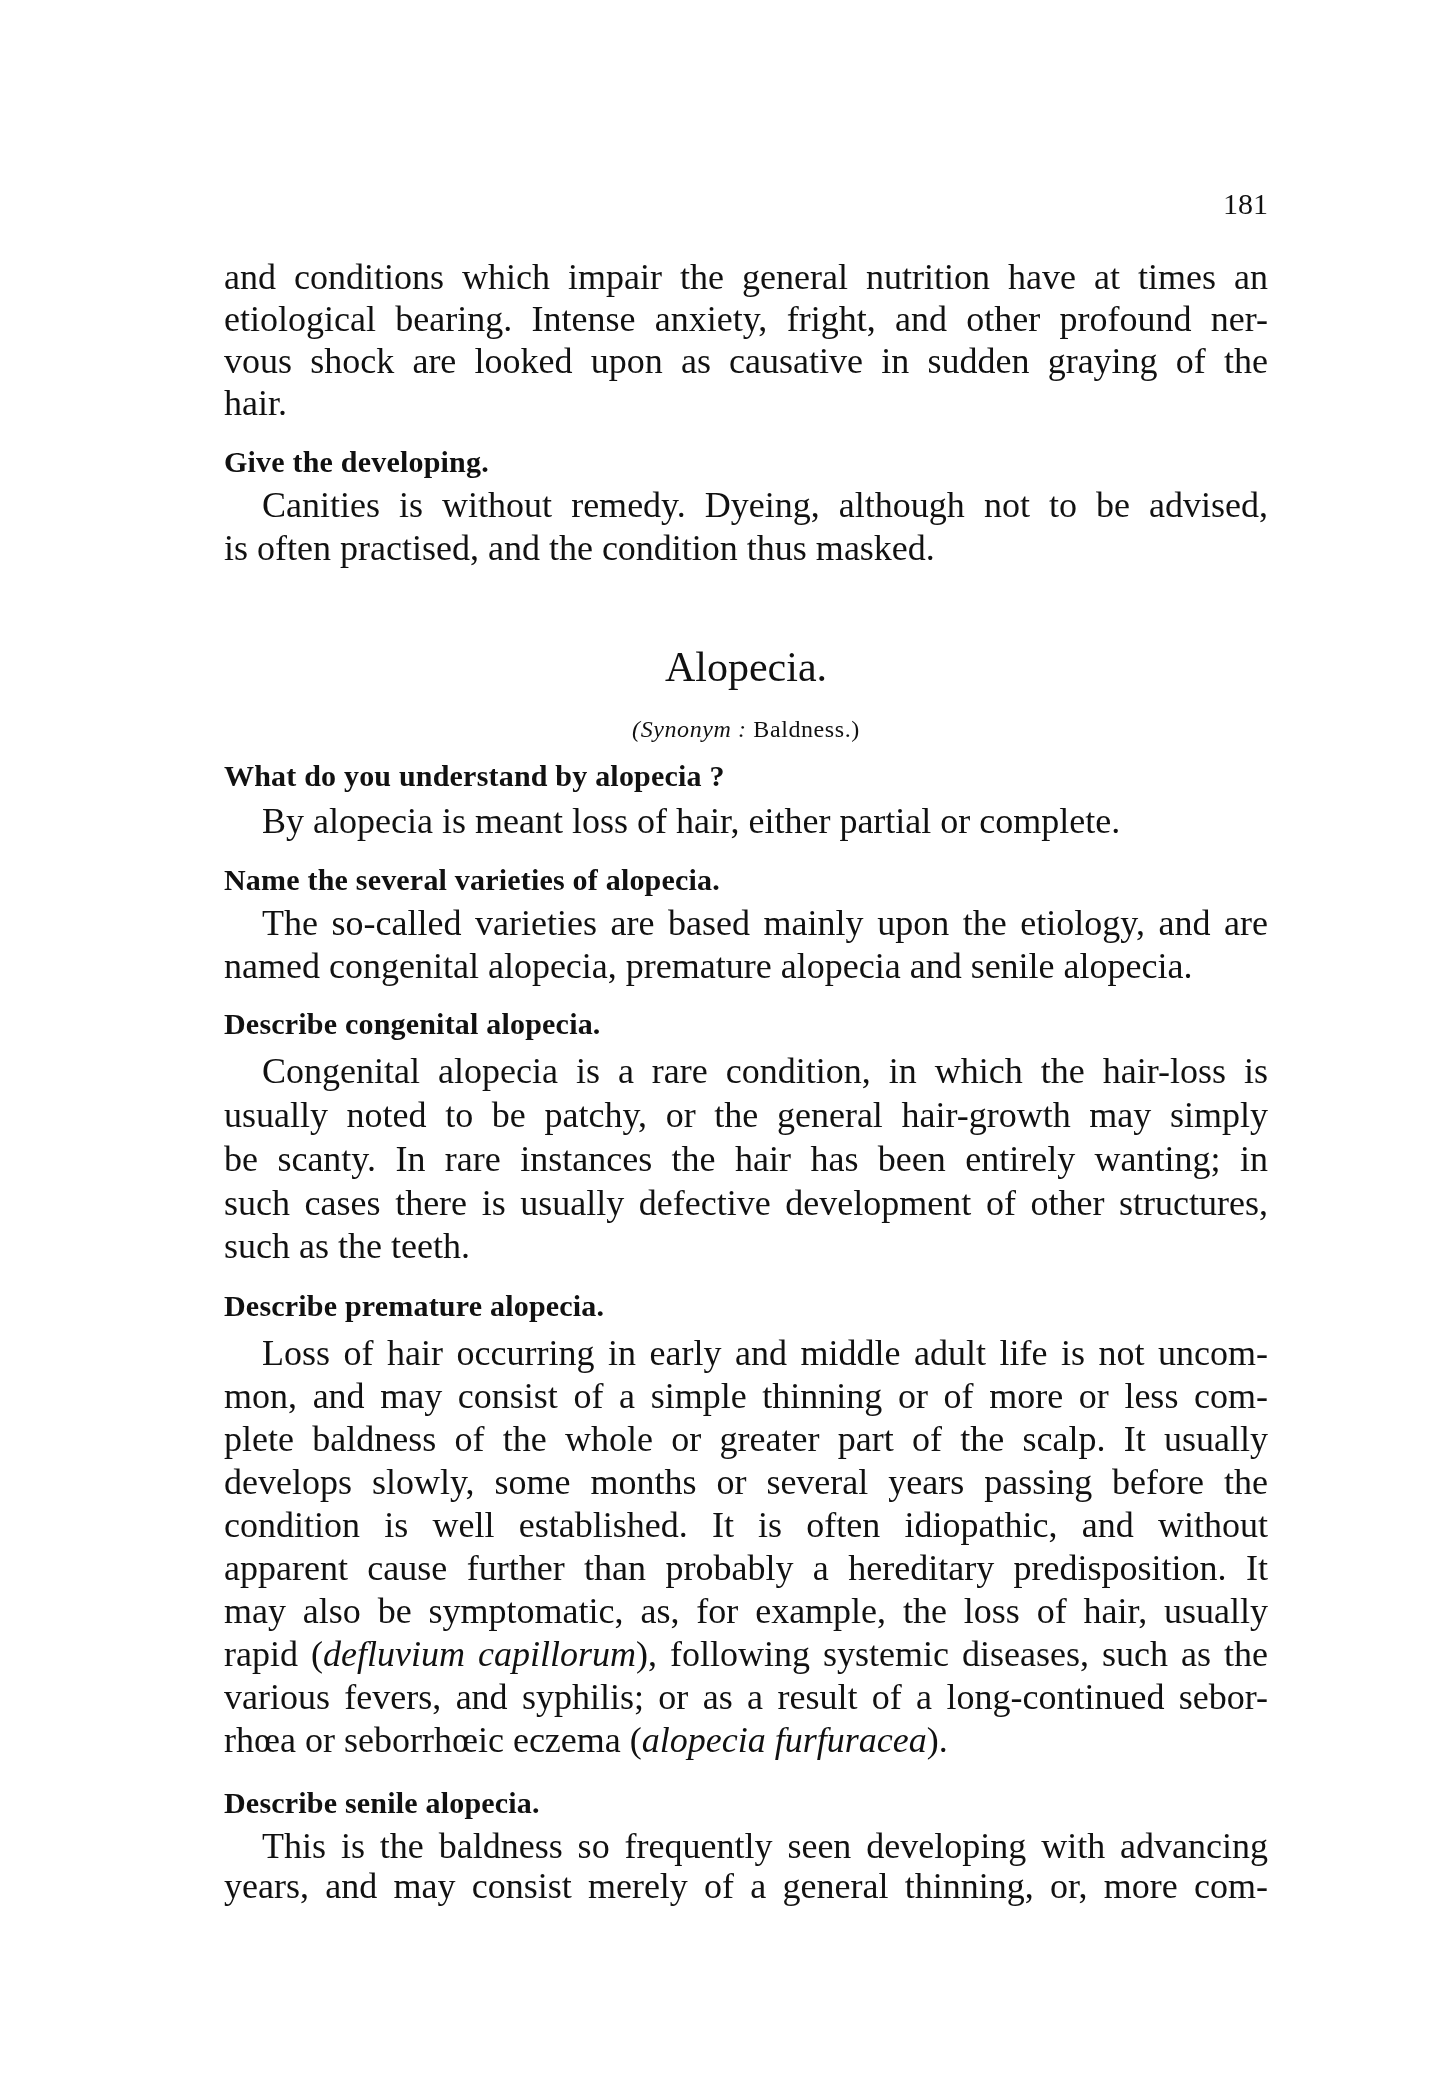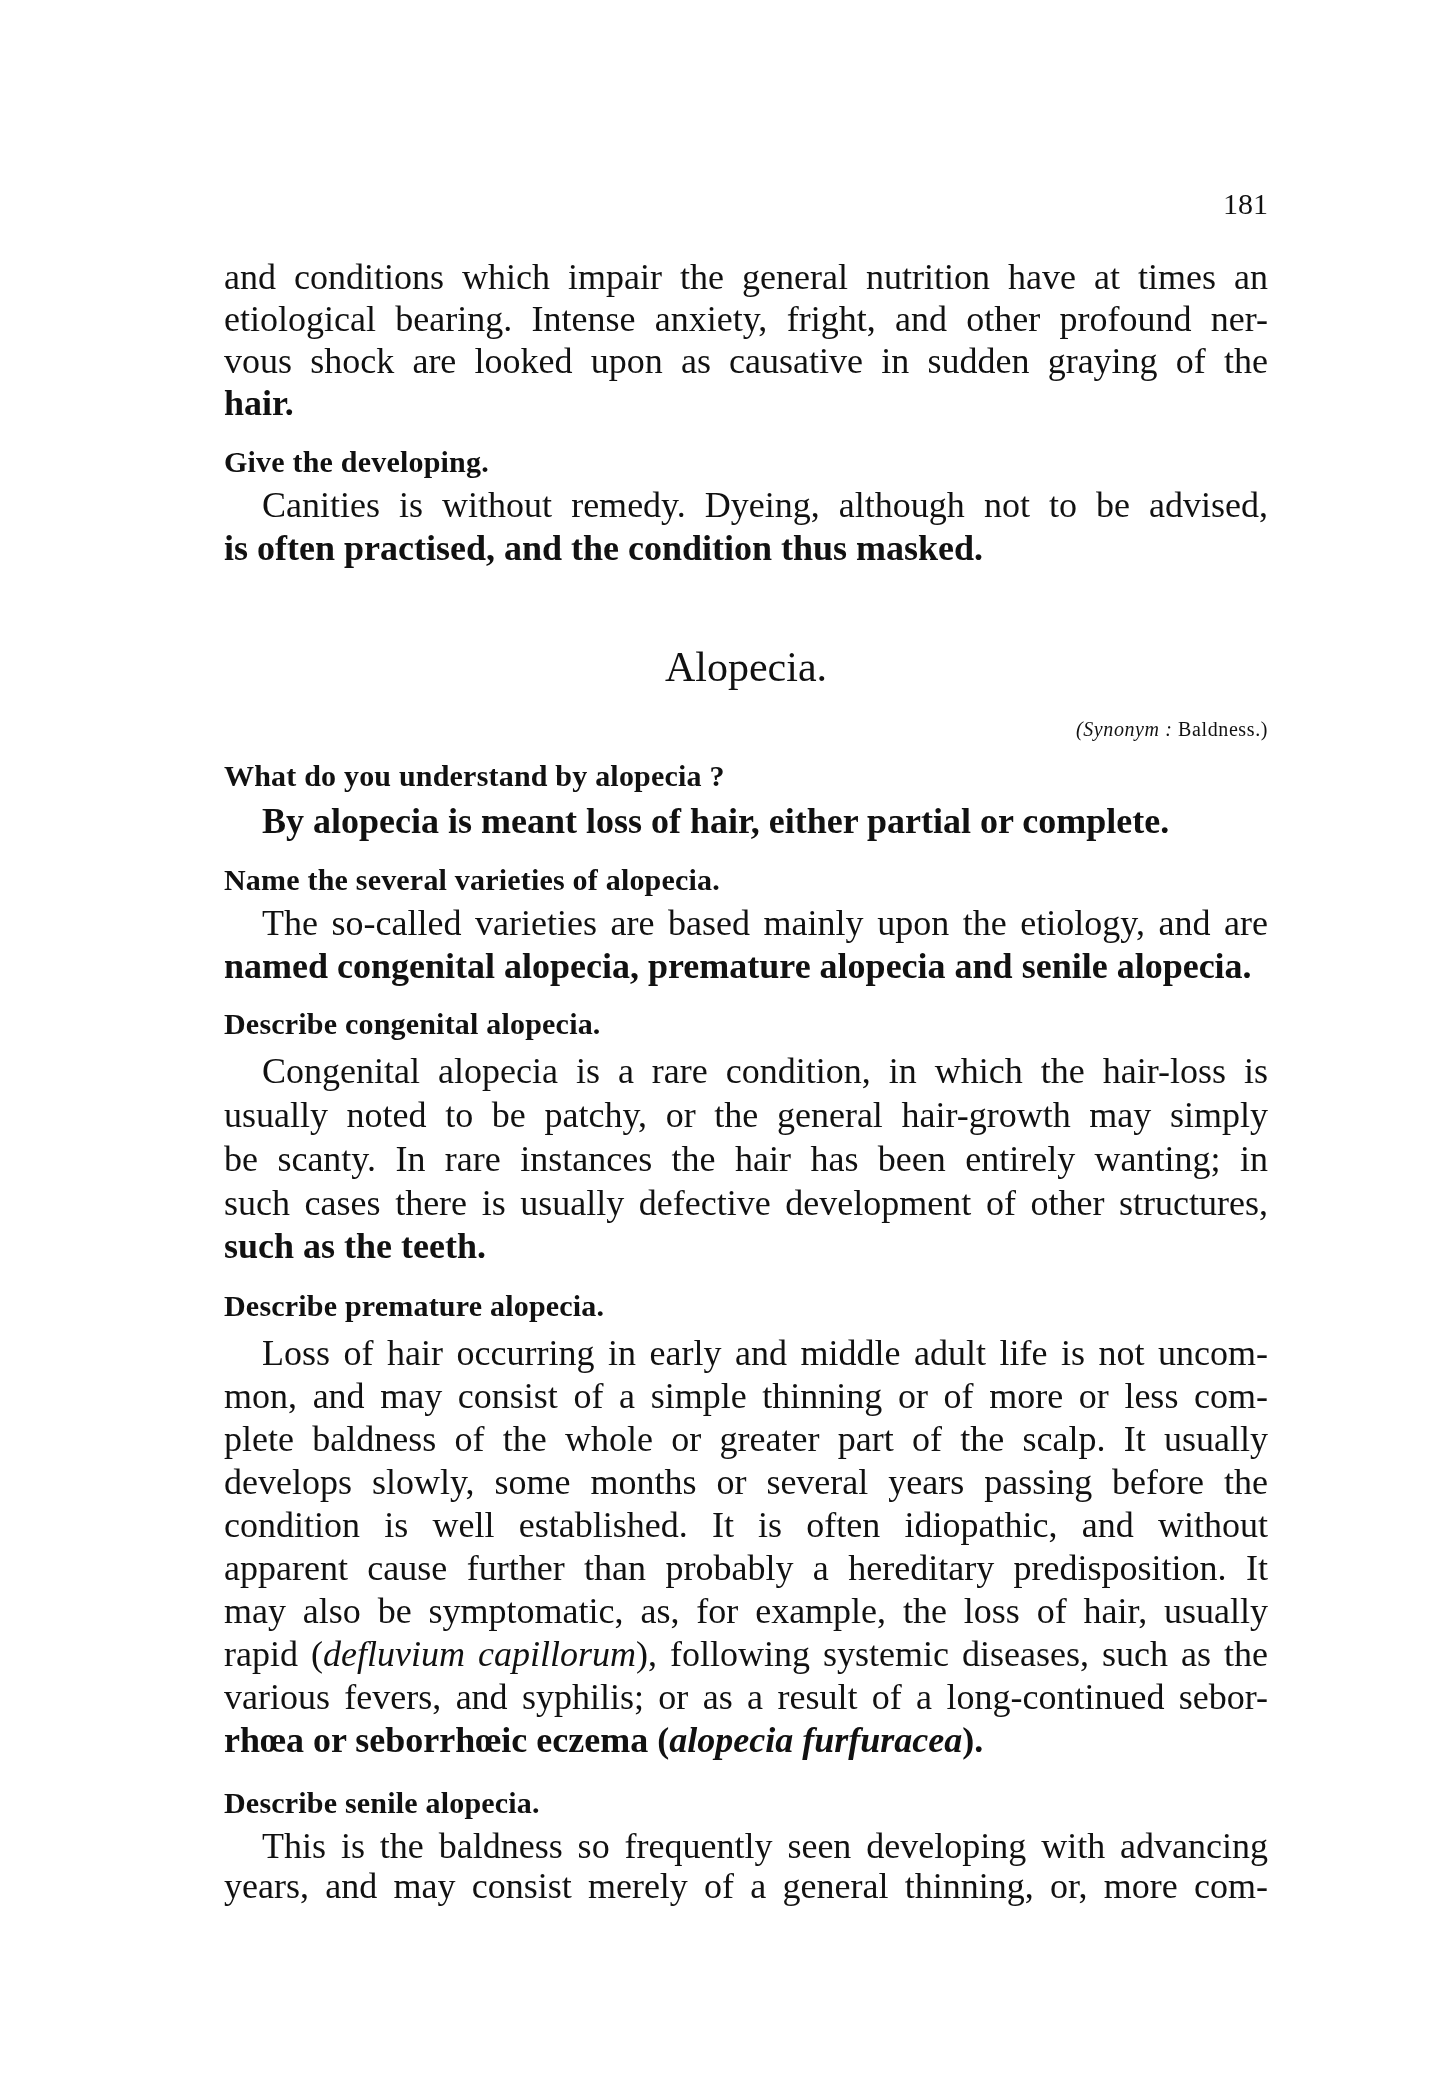--- a/index.html
+++ b/index.html
@@ -48,21 +48,20 @@
     left: 0;
     width: 1044px;
     font-size: 36px;
     line-height: 36px;
     white-space: nowrap;
     text-align-last: justify;
     text-align: justify;
   }
   .line.last {
     text-align-last: left;
-    font-weight: bold;
   }
   .line.indent {
     left: 38px;
     width: 1006px;
   }
   .q {
     position: absolute;
     left: 0;
     font-size: 30px;
     line-height: 36px;
@@ -76,22 +75,22 @@
     width: 1044px;
     text-align: center;
     font-size: 42px;
     font-weight: normal;
     line-height: 50px;
   }
   .synonym {
     position: absolute;
     left: 0;
     width: 1044px;
-    text-align: right;
-    font-size: 20px;
+    text-align: center;
+    font-size: 24px;
     line-height: 26px;
     letter-spacing: 0.6px;
   }
   .synonym .it { font-style: italic; }
   em { font-style: italic; }
 </style>
 </head>
 <body>
 
 <div class="running-head">

